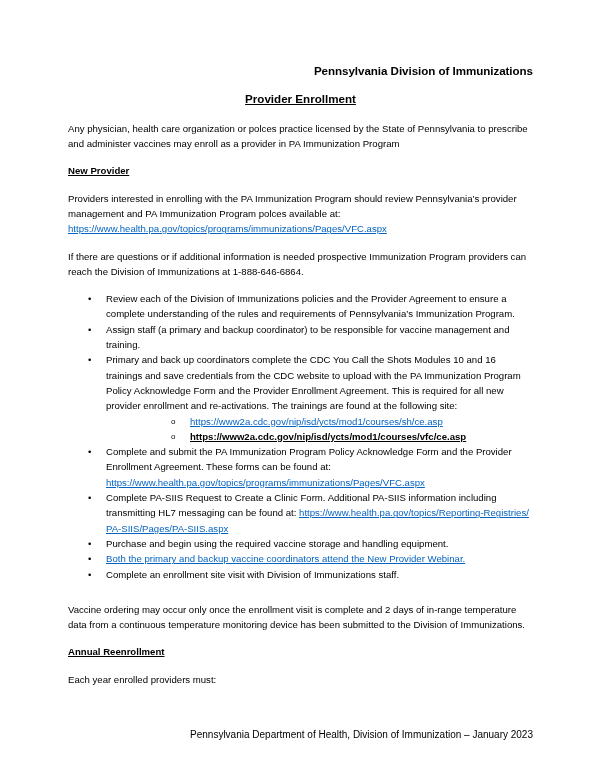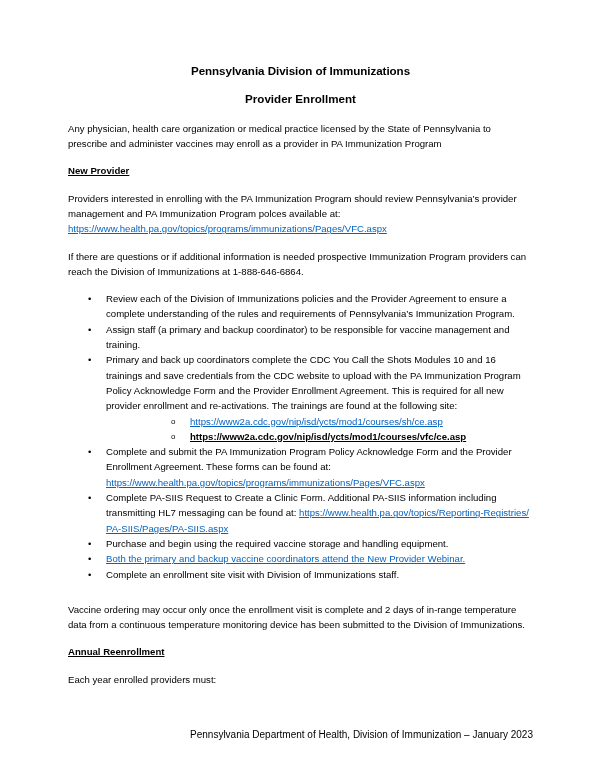--- a/index.html
+++ b/index.html
@@ -22,33 +22,34 @@
     height: 776px;
     background: #ffffff;
   }
   .content {
     position: absolute;
     left: 68px;
     top: 64px;
     width: 465px;
   }
   .doc-title {
-    text-align: center;
+    text-align: right;
     font-weight: bold;
     font-size: 11.6px;
     line-height: 1.2;
     margin: 0 0 14px 0;
     letter-spacing: -0.05px;
   }
   .doc-subtitle {
     text-align: center;
     font-weight: bold;
     font-size: 11.6px;
     line-height: 1.2;
     margin: 0 0 15px 0;
+    text-decoration: underline;
   }
   p.body-text {
     font-size: 9.6px;
     line-height: 15.3px;
     margin: 0 0 12px 0;
     text-align: left;
   }
   .section-heading {
     font-size: 9.6px;
     font-weight: bold;
@@ -118,21 +119,21 @@
 </style>
 </head>
 <body>
 
 <div class="page">
   <div class="content">
 
     <div class="doc-title">Pennsylvania Division of Immunizations</div>
     <div class="doc-subtitle">Provider Enrollment</div>
 
-    <p class="body-text">Any physician, health care organization or medical practice licensed by the State of Pennsylvania to prescribe and administer vaccines may enroll as a provider in PA Immunization Program</p>
+    <p class="body-text">Any physician, health care organization or polces practice licensed by the State of Pennsylvania to prescribe and administer vaccines may enroll as a provider in PA Immunization Program</p>
 
     <div class="section-heading">New Provider</div>
 
     <p class="body-text">
       <span>Providers interested in enrolling with the PA Immunization Program should review Pennsylvania’s provider management and PA Immunization Program polces available at:</span><br>
       <a class="link" href="#">https://www.health.pa.gov/topics/programs/immunizations/Pages/VFC.aspx</a>
     </p>
 
     <p class="body-text">If there are questions or if additional information is needed prospective Immunization Program providers can reach the Division of Immunizations at 1-888-646-6864.</p>
 

